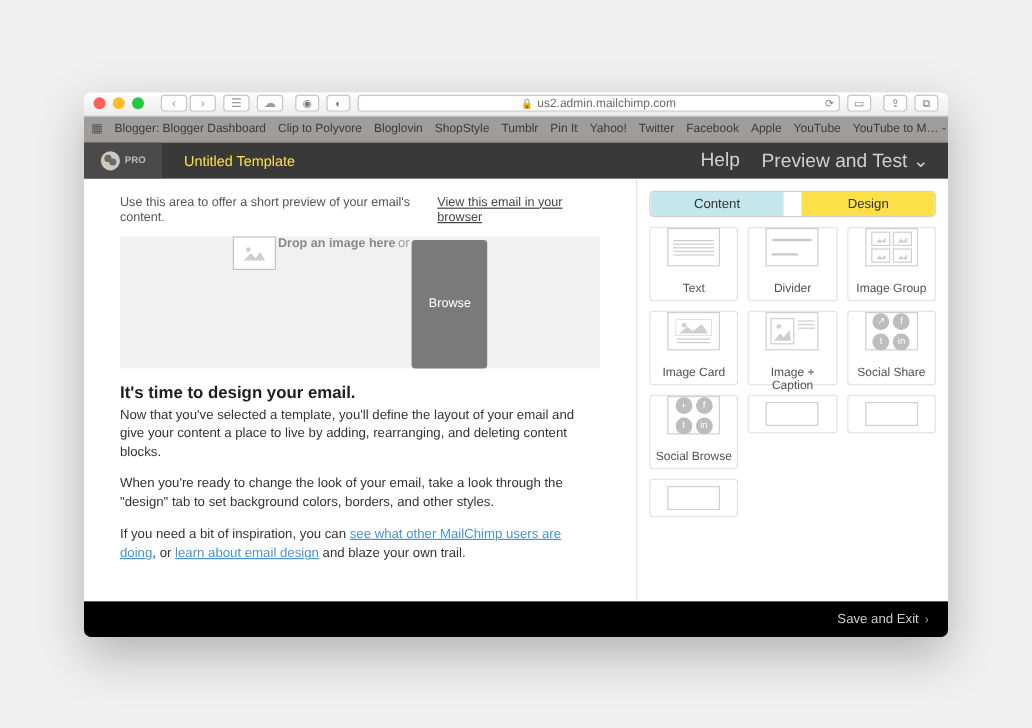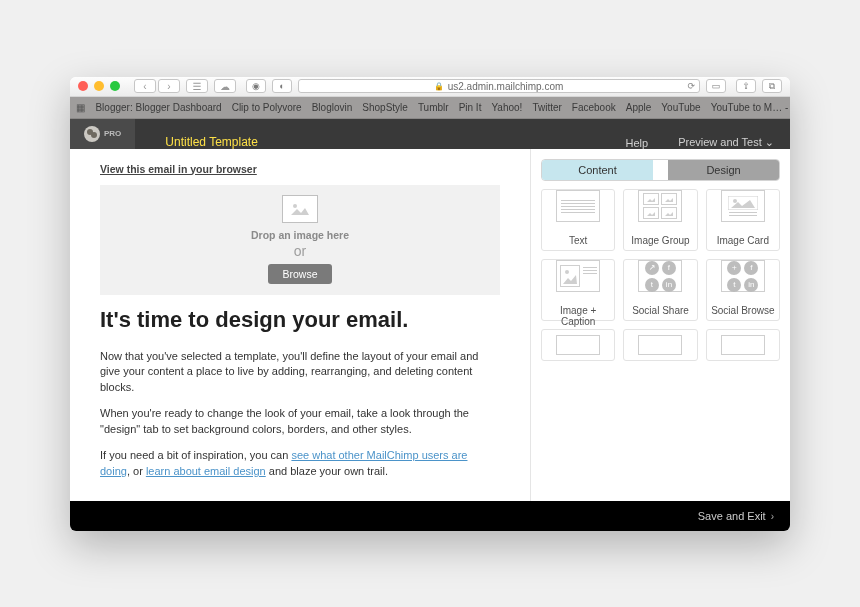--- a/index.html
+++ b/index.html
@@ -59,91 +59,91 @@
     display:flex; align-items:center;
     padding:0 6px; gap:10px;
     font-size:10px; color:#3a3a3a;
     border-bottom:1px solid #8a8887;
   }
   .bookmarks .grid-icon { color:#555; font-size:10px; }
   .bm { white-space:nowrap; cursor:default; }
   .bm-spacer { flex:1; }
   .mc-head {
     height:30px; background:#393939;
-    display:flex; align-items:flex-end;
+    display:flex; align-items:center;
     color:#ddd; font-size:11px;
     padding:0 16px;
-    gap:30px;
+    gap:18px;
   }
   .mc-logo {
     display:flex; align-items:center; gap:4px;
     background:#4a4a4a; height:100%; margin-left:-16px;
     padding:0 14px;
   }
   .monkey {
     width:16px; height:16px; border-radius:50%; background:#ccc9c3;
     display:flex; align-items:center; justify-content:center;
   }
   .mc-pro { font-size:8px; color:#bbb; font-weight:600; }
   .mc-title { color:#fde047; font-size:12px; }
   .mc-flex { flex:1; }
-  .mc-link { color:#d0d0d0; font-size:11px; cursor:default; }
+  .mc-link { color:#d0d0d0; font-size:16px; cursor:default; }
   .maincols {
     display:flex;
     height: 352px;
   }
   .left {
     flex:1 1 55%;
     background:#fff;
     overflow:hidden;
   }
   .preview-line {
     display:flex; align-items:center; justify-content:space-between;
     padding:14px 30px 10px;
     font-size:10.5px;
     color:#555;
   }
-  .view-link { color:#444; text-decoration:underline;font-weight:bold; }
+  .view-link { color:#444; text-decoration:underline; }
   .dropzone {
     margin:0 30px;
     background:#f1f1f1;
     height:110px;
-    display:flex; flex-direction:column; align-items:center; justify-content:center;
+    display:flex; justify-content:center;
     gap:2px;
   }
   .img-ph {
     width:36px; height:28px; border:1px solid #c0c0c0; background:#fff;
     display:flex; align-items:center; justify-content:center; color:#bdbdbd;
     margin-bottom:4px;
   }
   .drop-t { font-size:10.5px; color:#8a8a8a; font-weight:600; }
-  .drop-or { font-size:14px; color:#9e9e9e; }
+  .drop-or { font-size:11px; color:#9e9e9e; }
   .browse-btn {
     margin-top:3px;
     background:#7a7a7a; color:#fff; font-size:10.5px;
     padding:4px 14px; border-radius:3px; border:none;
   }
   .article { padding:12px 30px 0; color:#202020; }
-  .article h2 { font-size:22px; font-weight:700; margin-bottom:16px; }
+  .article h2 { font-size:14px; font-weight:700; margin-bottom:4px; }
   .article p { font-size:11px; line-height:1.45; margin-bottom:10px; color:#333; }
   .article a { color:#4b93c9; text-decoration:underline; }
   .right {
     width:260px;
     border-left:1px solid #e5e5e5;
     background:#fff;
     display:flex; flex-direction:column;
   }
   .tabbar {
     display:flex; margin:10px 10px 8px;
     border:1px solid #d4d4d4; border-radius:4px; overflow:hidden;
     font-size:11px;
     gap:15px;
   }
   .tab {
-    flex:1; text-align:center; padding:4px 0; background:#a3a3a3; color:#333;
+    flex:1; text-align:center; padding:4px 0; background:#fde047; color:#333;
   }
   .tab.active { background:#c6e6ee; }
   .blocks {
     display:grid; grid-template-columns: repeat(3, 1fr);
     gap:8px; padding:0 10px 6px;
     overflow:hidden;
   }
   .block {
     border:1px solid #e3e3e3; border-radius:3px;
     height:62px;
@@ -237,20 +237,21 @@
     </div>
     <span class="mc-title">Untitled Template</span>
     <span class="mc-flex"></span>
     <span class="mc-link">Help</span>
     <span class="mc-link"><span>Preview and Test</span> <span>⌄</span></span>
   </div>
 
   <div class="maincols">
     <div class="left">
       <div class="preview-line">
+        <span>Use this area to offer a short preview of your email's content.</span>
         <span class="view-link">View this email in your browser</span>
       </div>
       <div class="dropzone">
         <div class="img-ph">
           <svg width="22" height="16" viewBox="0 0 22 16">
               <circle cx="6" cy="5" r="2" fill="#cfcfcf"></circle>
               <path d="M2 14 L8 8 L12 12 L16 7 L20 14 Z" fill="#cfcfcf"></path>
             </svg>
         </div>
         <div class="drop-t">Drop an image here</div>
@@ -278,20 +279,30 @@
           <div class="preview-box">
               <div class="lines">
                 <div class="line"></div>
                 <div class="line"></div>
                 <div class="line"></div>
                 <div class="line"></div>
                 <div class="line"></div>
               </div>
             </div>
           <div class="block-name-row">Text</div>
+        </div>
+        <div class="block">
+          <div class="preview-box">
+              <div class="lines">
+                <div class="line b"></div>
+                <div style="height:6px"></div>
+                <div class="line b" style="width:22px"></div>
+              </div>
+            </div>
+          <div class="block-name-row">Divider</div>
         </div>
 
         <div class="block">
           <div class="preview-box">
               <div class="grid2x2">
             <div class="minipic">
                   <svg width="10" height="8" viewBox="0 0 10 8">
                     <path d="M1 7 L4 4 L6 6 L9 3 L9 7 Z" fill="#cfcfcf"></path>
                   </svg>
                 </div>

